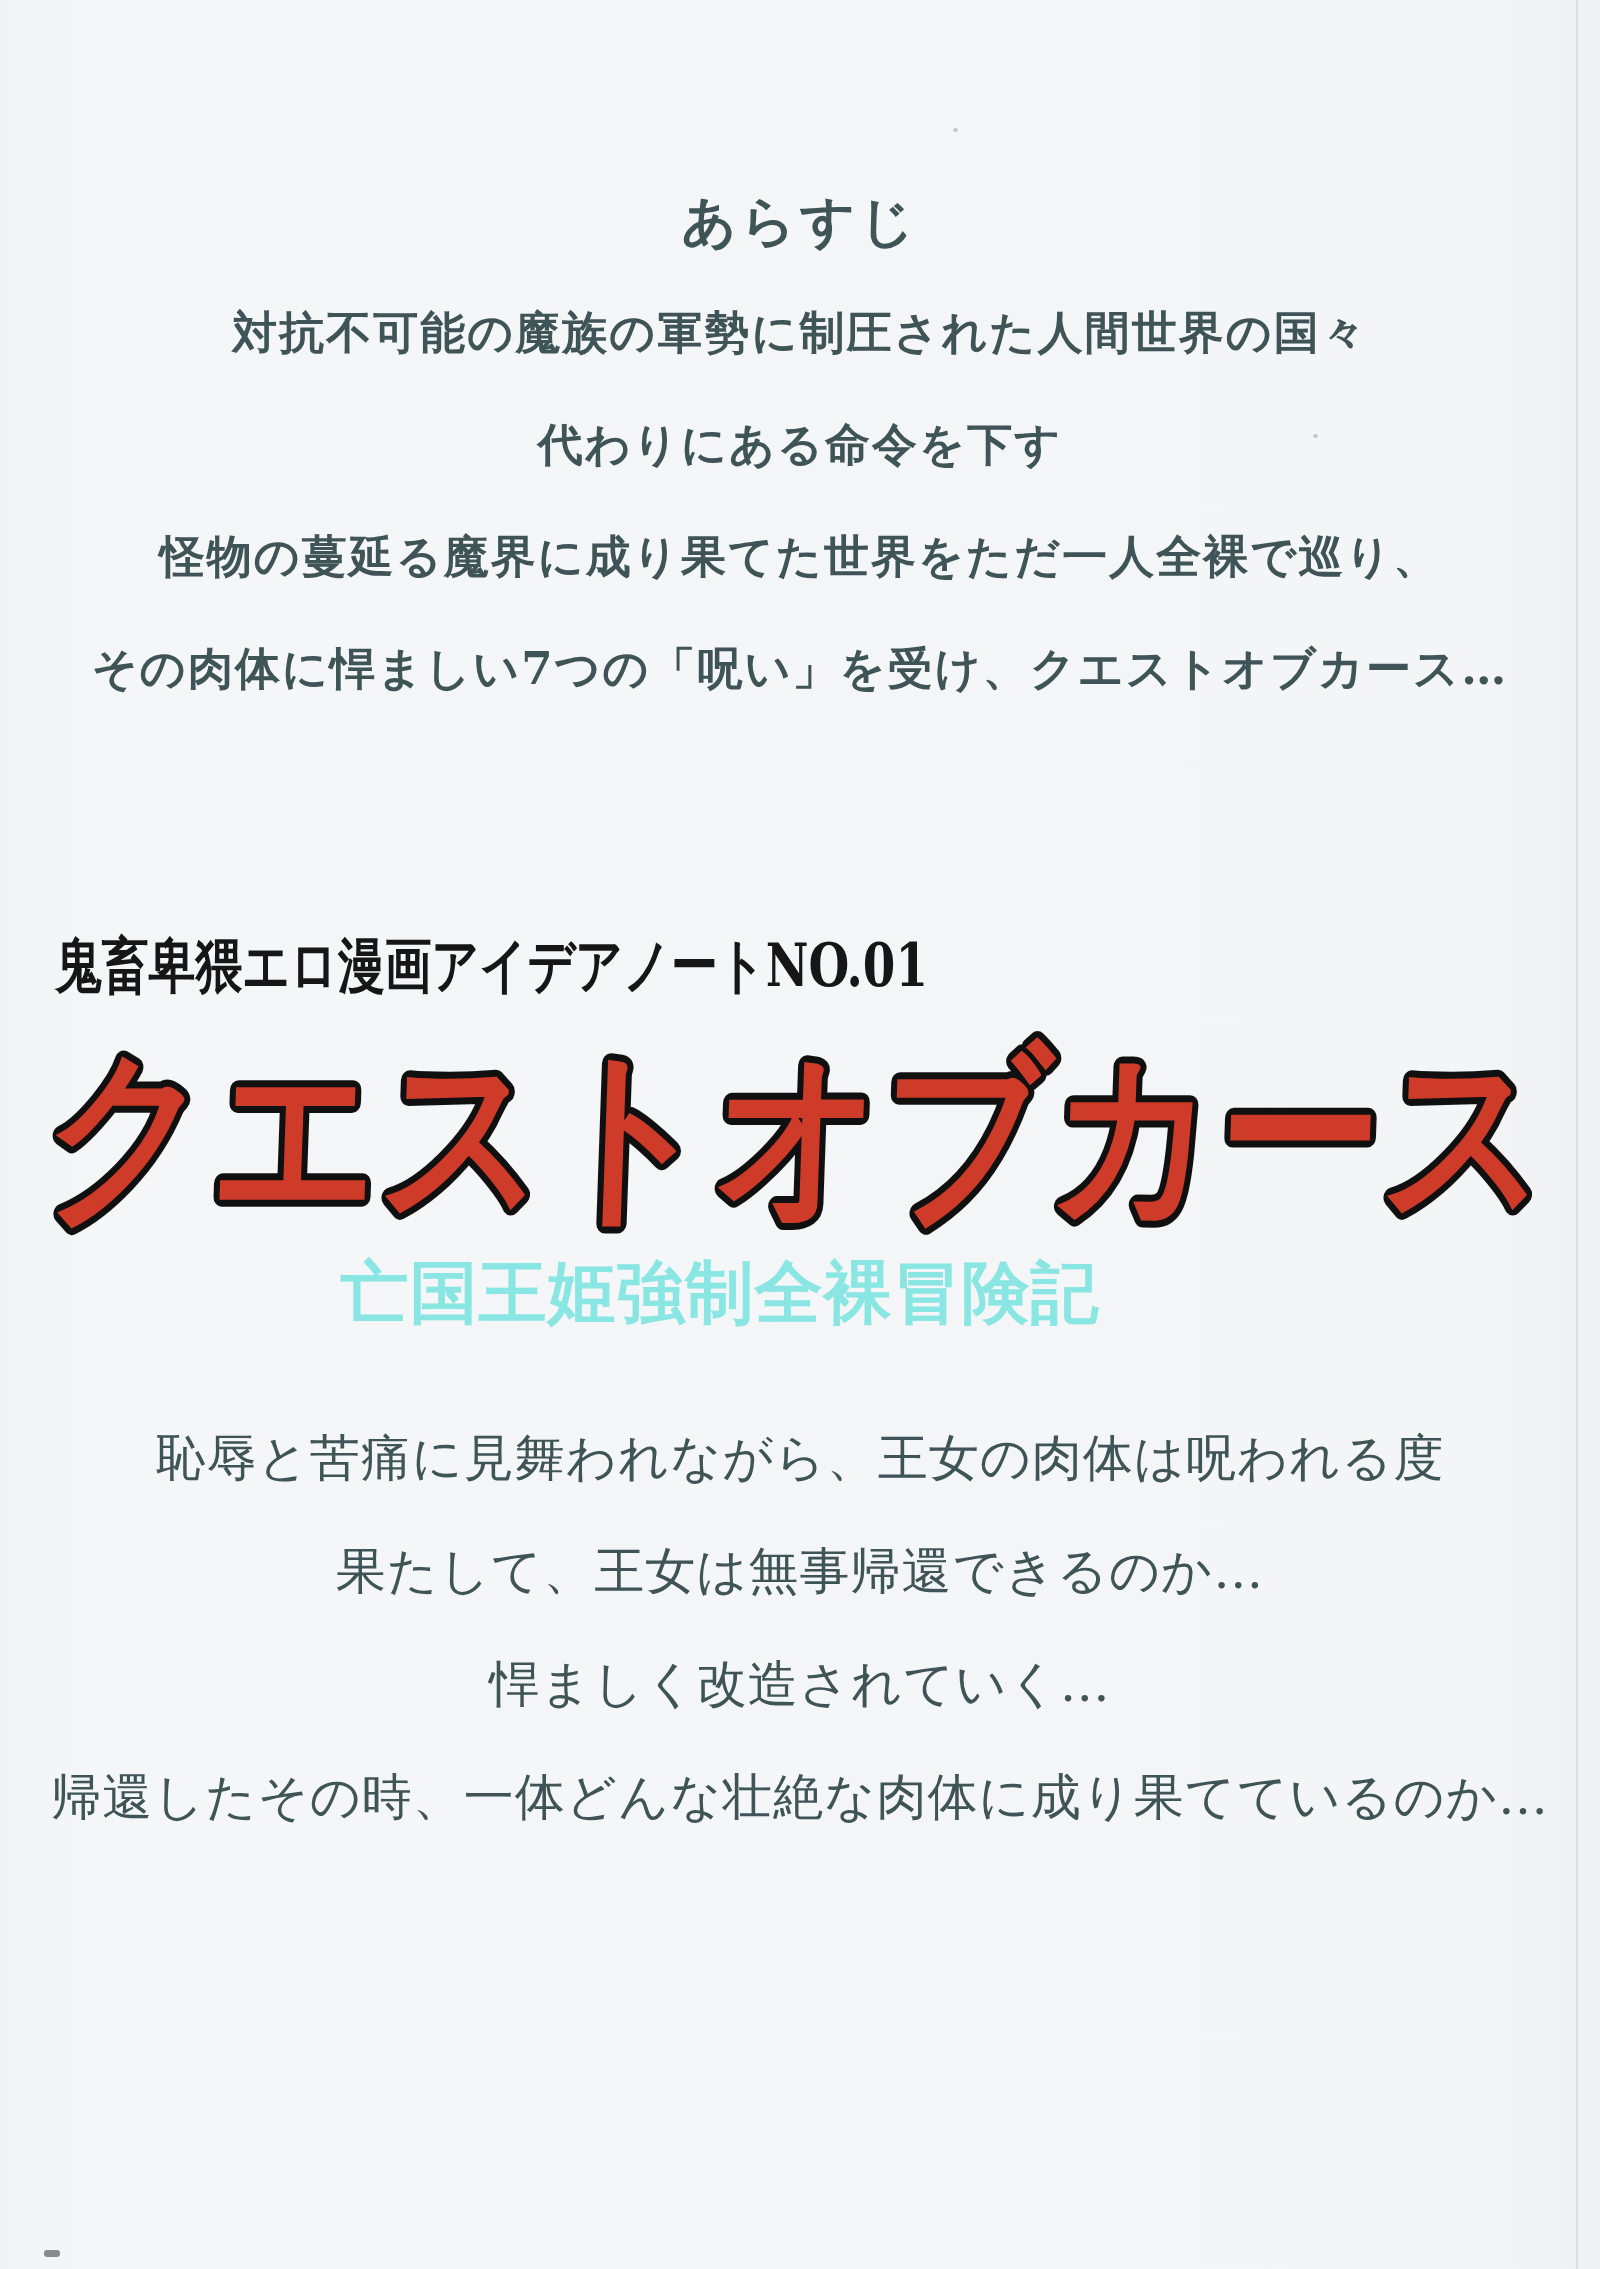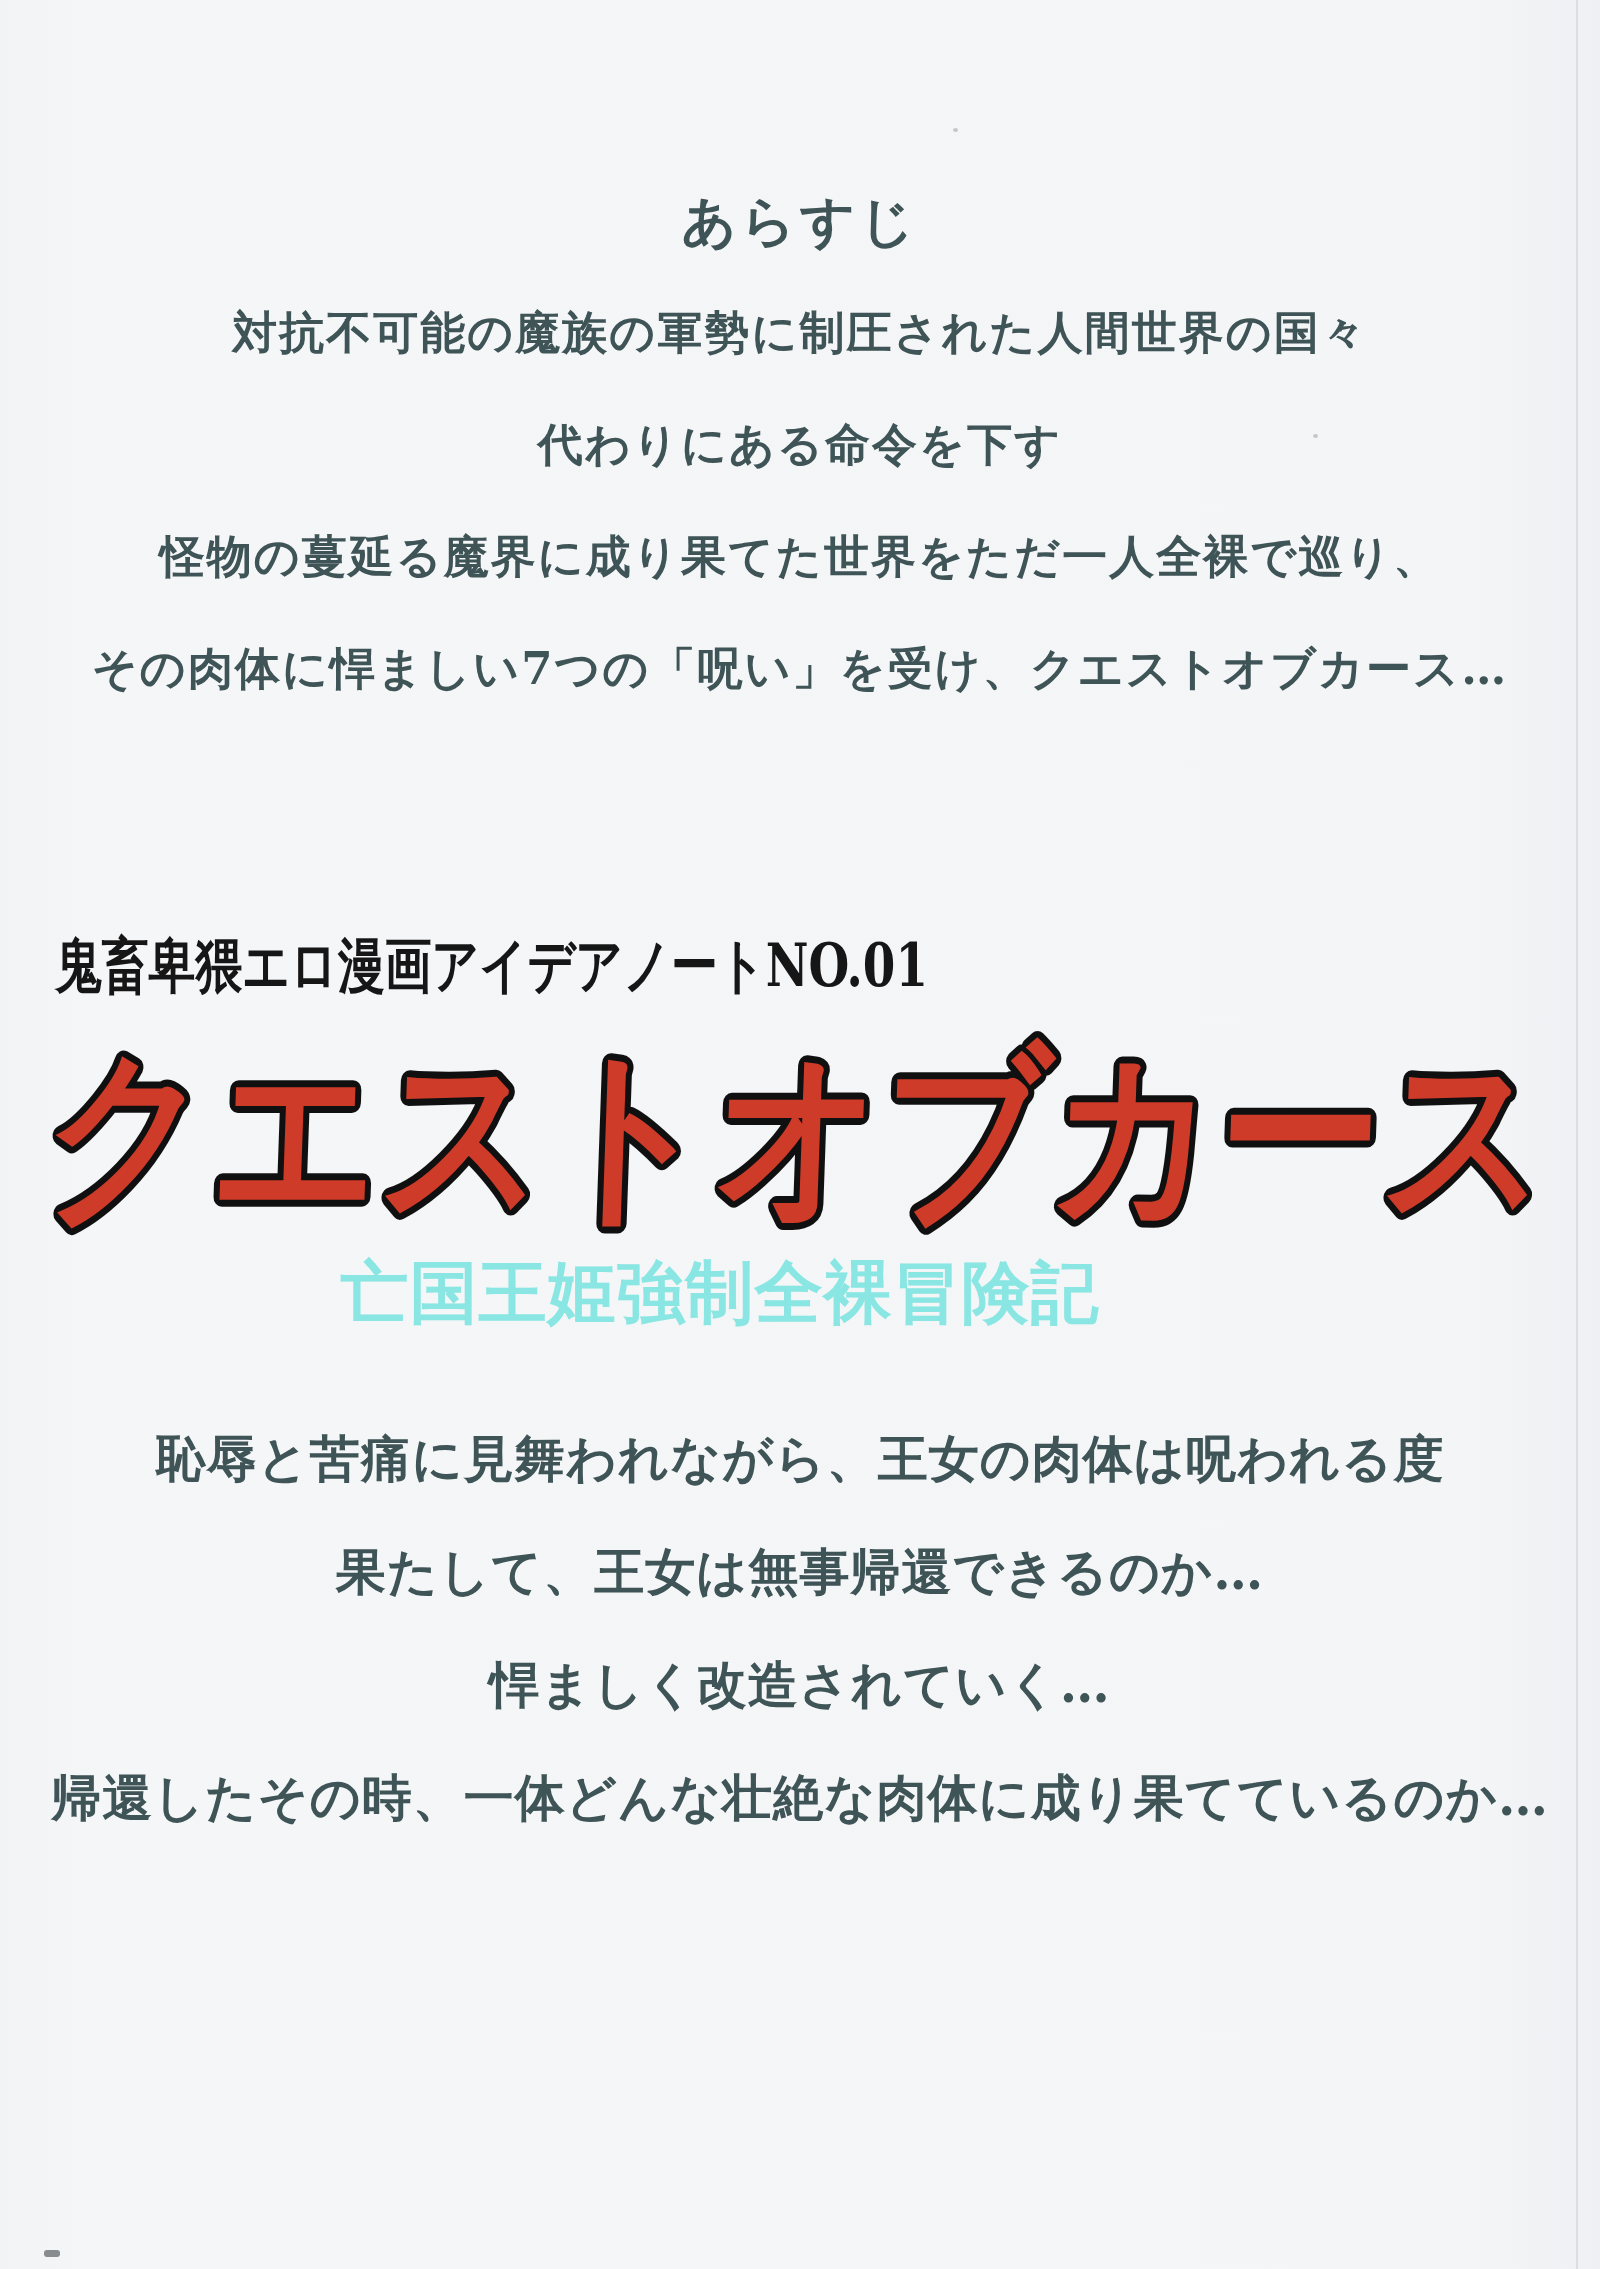--- a/index.html
+++ b/index.html
@@ -84,21 +84,21 @@
     letter-spacing: 1px;
     white-space: nowrap;
   }
 
   
   .outro {
     position: absolute;
     top: 1402px; left: 0; right: 0;
     text-align: center;
     color: var(--body-text);
-    font-weight: bold;
+    font-weight: normal;
   }
   .outro-line {
     font-size: 50px;
     line-height: 113px;
     letter-spacing: 1px;
     white-space: nowrap;
   }
 
   
   .edge-seam {

